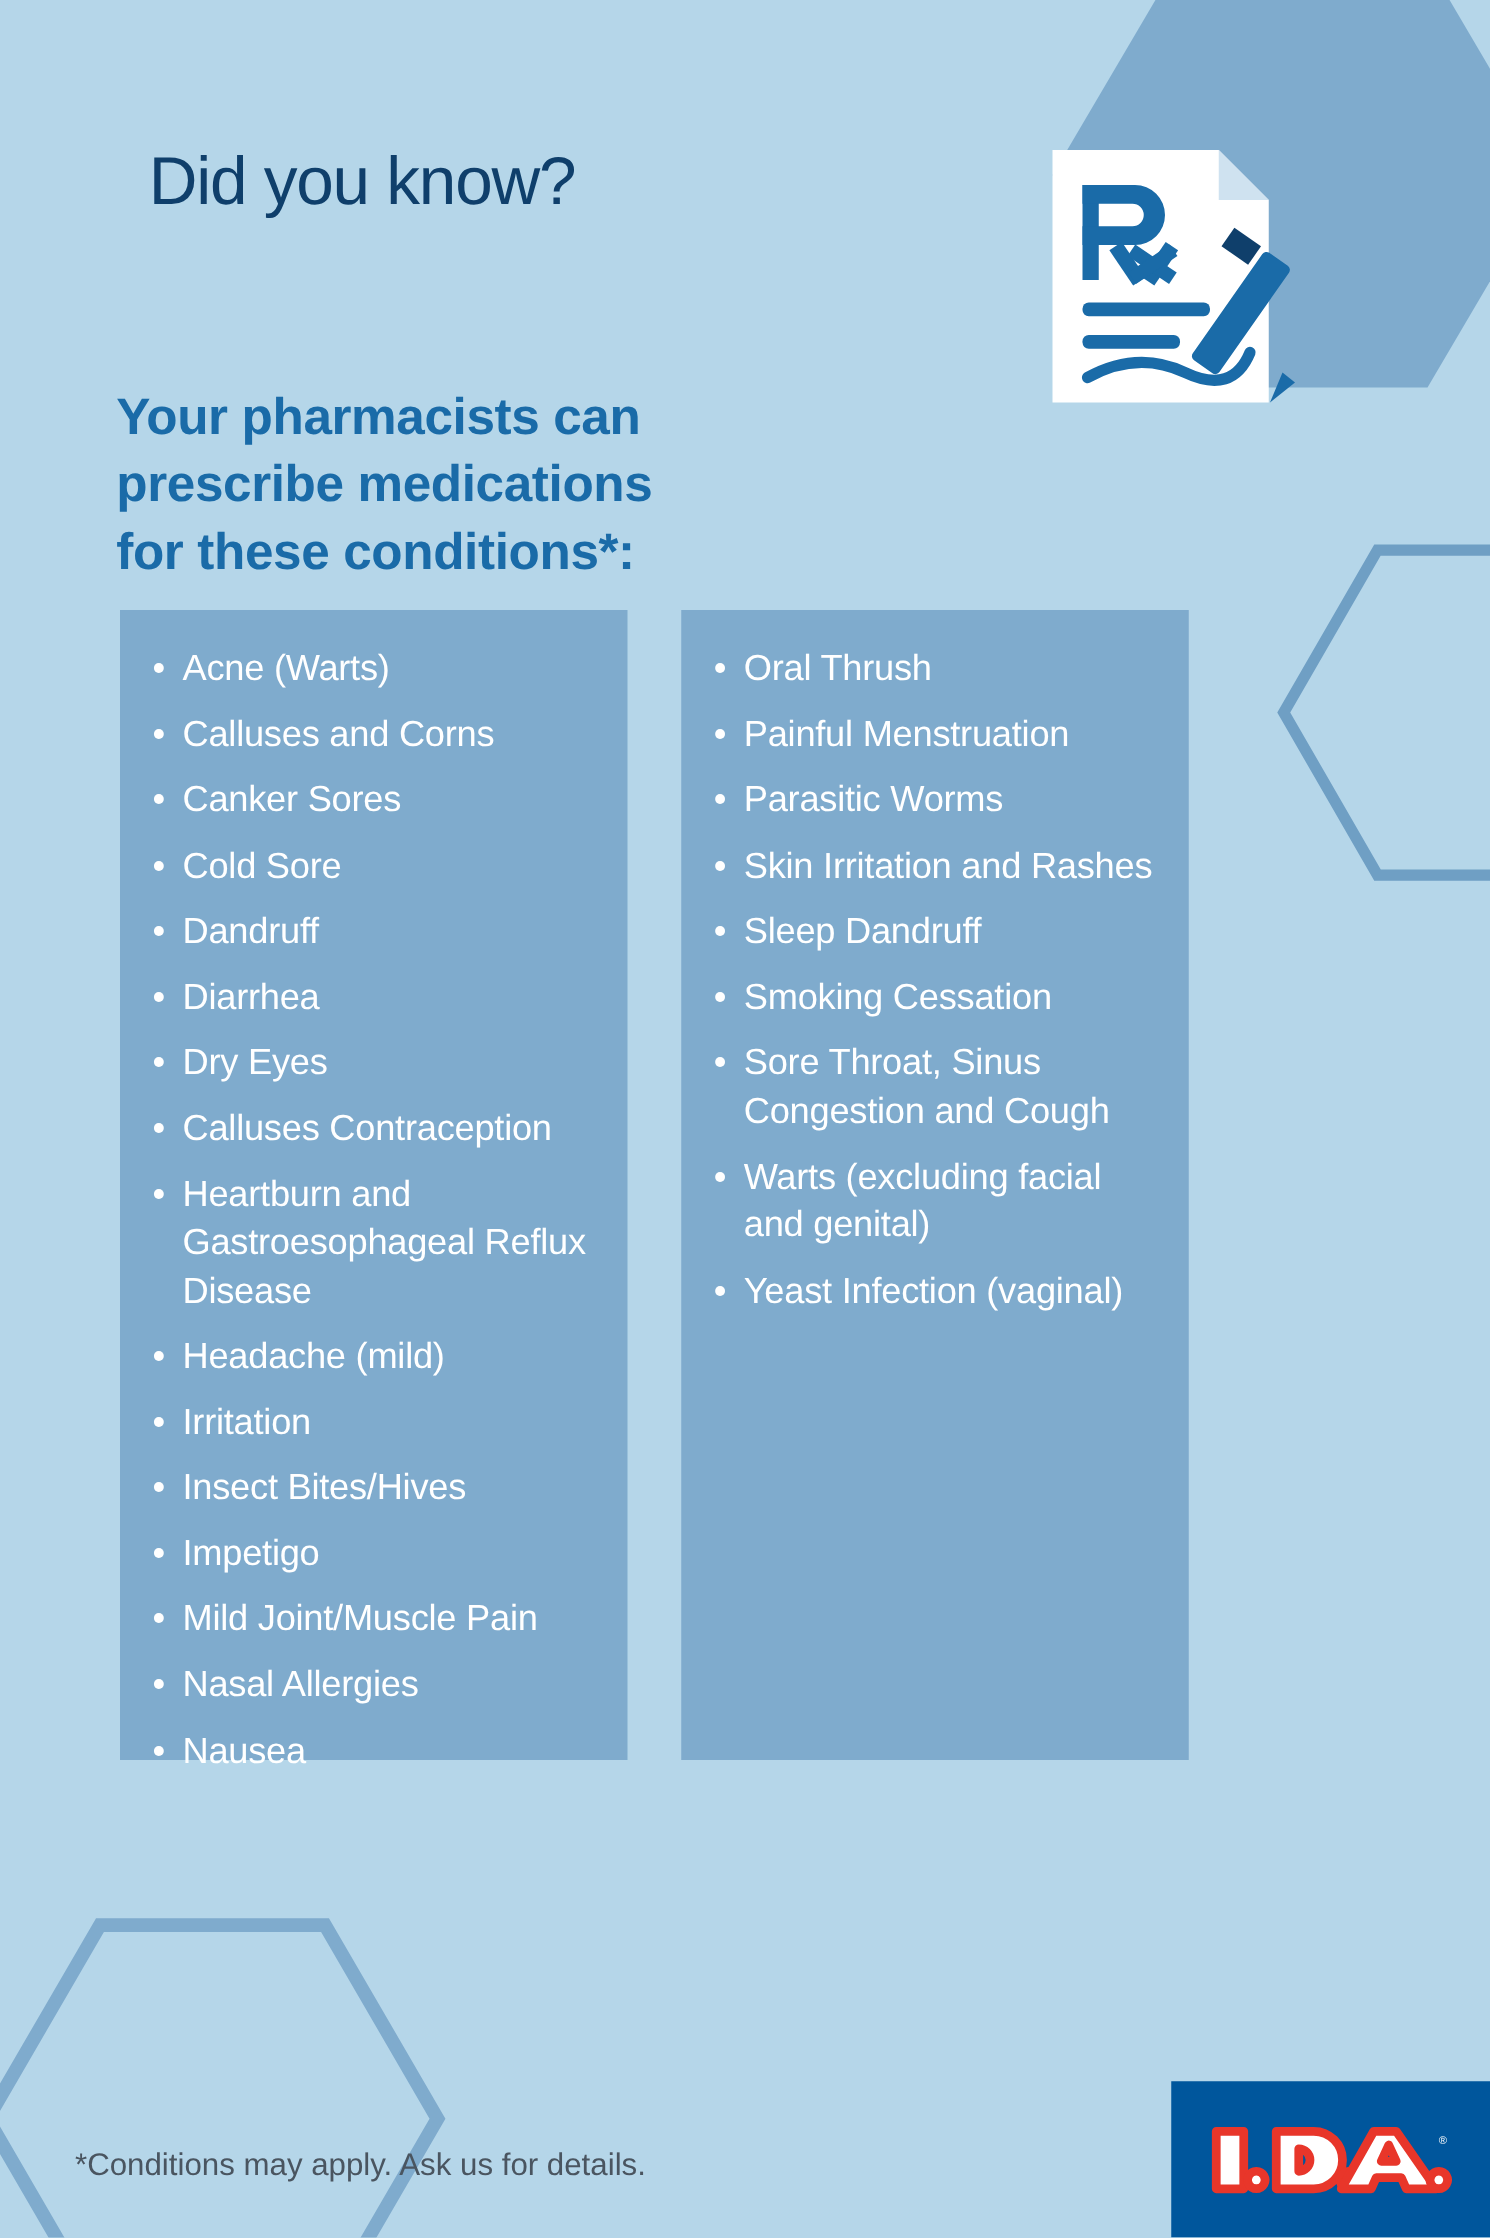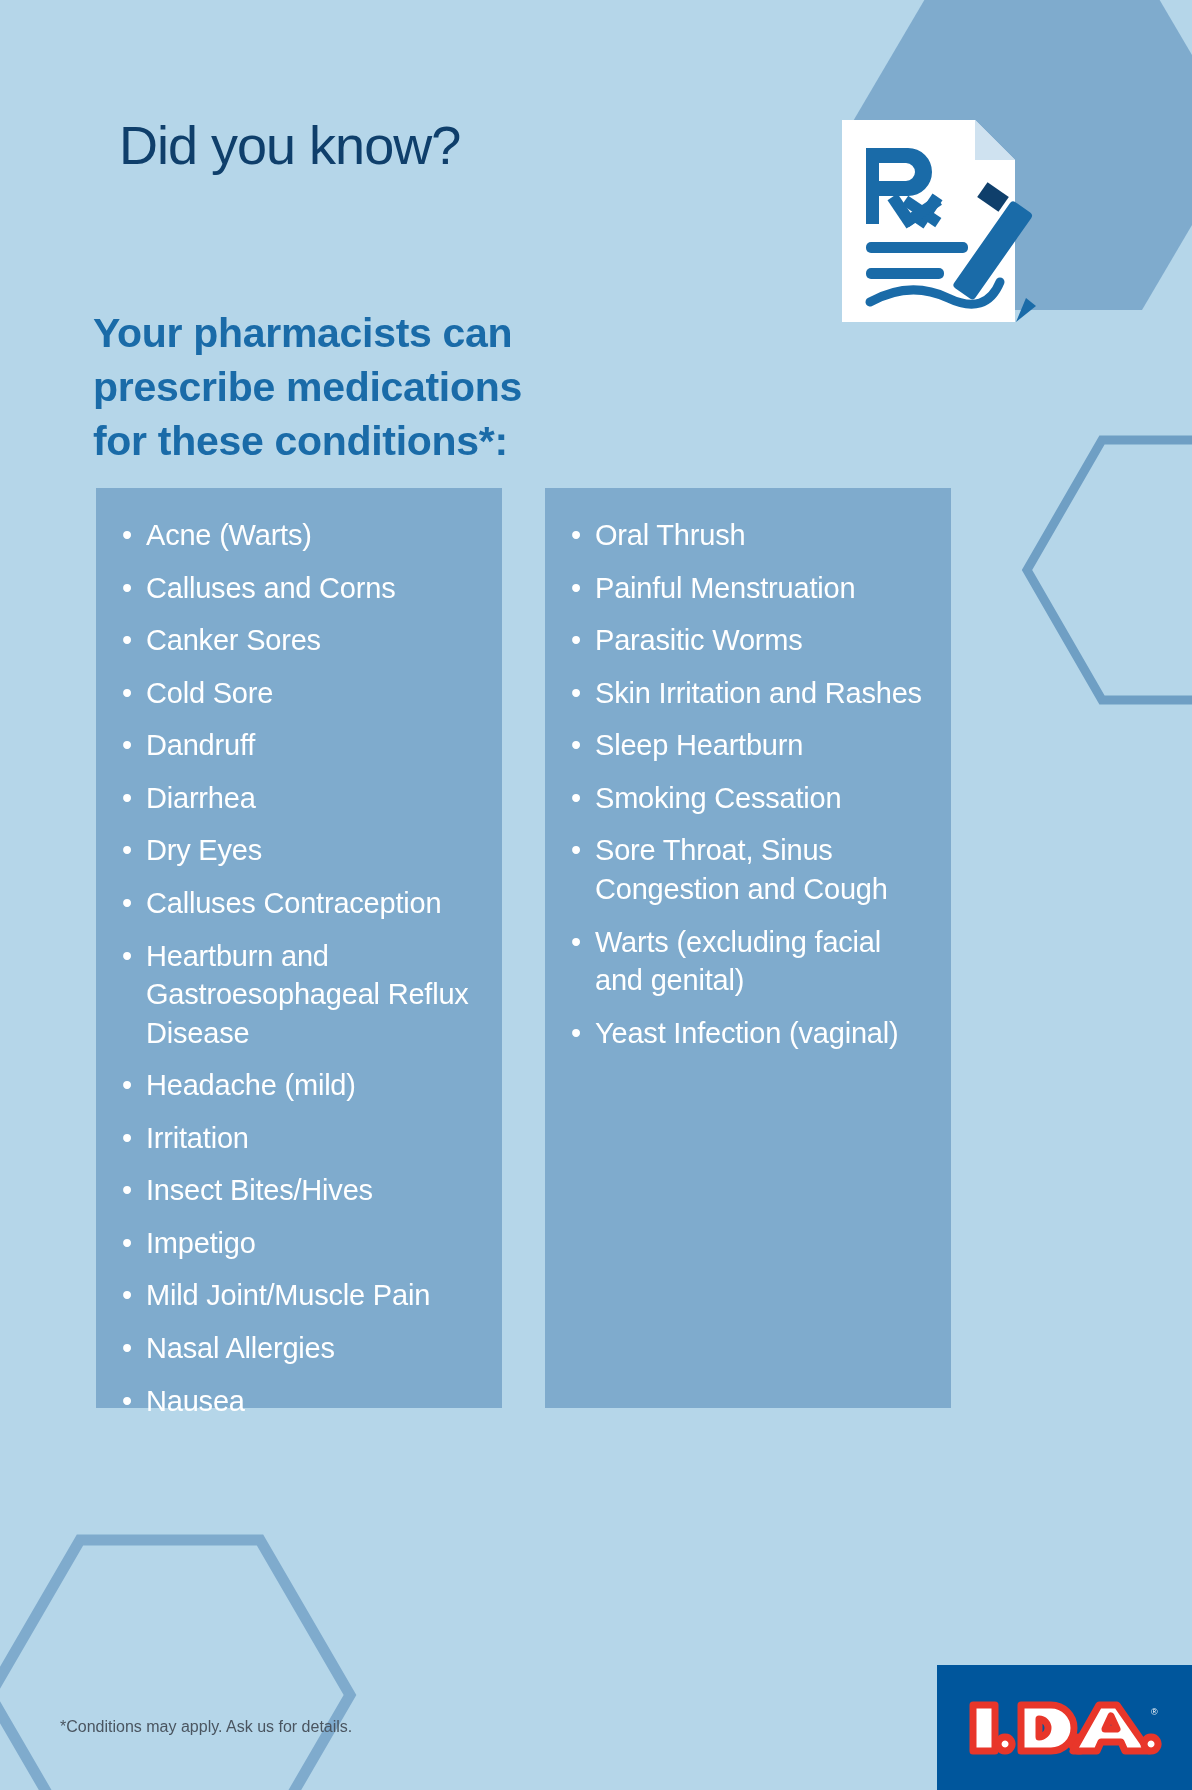--- a/index.html
+++ b/index.html
@@ -55,21 +55,21 @@
     letter-spacing:-0.2px;
   }
   .cond-list li .bullet {
     position:absolute; left:4px; top:0;
     color:#ffffff; font-size:29px; line-height:1.33;
   }
 
   
   #footnote {
     position:absolute; left:60px; top:1718px;
-    font-size:16px; color:#4a5560; font-weight:400;
+    font-size:25px; color:#4a5560; font-weight:400;
   }
 
   
   #logo-box {
     position:absolute; right:0; bottom:0;
     width:255px; height:125px;
     background:#00569c;
     display:flex; align-items:center; justify-content:center;
   }
   #logo-mark { width:200px; height:62px; }
@@ -143,21 +143,21 @@
       <li><span class="bullet">•</span><span>Nausea</span></li>
     </ul>
 </div>
 
 <div class="panel" id="panel-right">
   <ul class="cond-list" id="list-right">
       <li><span class="bullet">•</span><span>Oral Thrush</span></li>
       <li><span class="bullet">•</span><span>Painful Menstruation</span></li>
       <li><span class="bullet">•</span><span>Parasitic Worms</span></li>
       <li><span class="bullet">•</span><span>Skin Irritation and Rashes</span></li>
-      <li><span class="bullet">•</span><span>Sleep Heartburn</span></li>
+      <li><span class="bullet">•</span><span>Sleep Dandruff</span></li>
       <li><span class="bullet">•</span><span>Smoking Cessation</span></li>
       <li><span class="bullet">•</span><span>Sore Throat, Sinus Congestion and Cough</span></li>
       <li><span class="bullet">•</span><span>Warts (excluding facial and genital)</span></li>
       <li><span class="bullet">•</span><span>Yeast Infection (vaginal)</span></li>
     </ul>
 </div>
 
 <div id="footnote">*Conditions may apply. Ask us for details.</div>
 
 <div id="logo-box">

